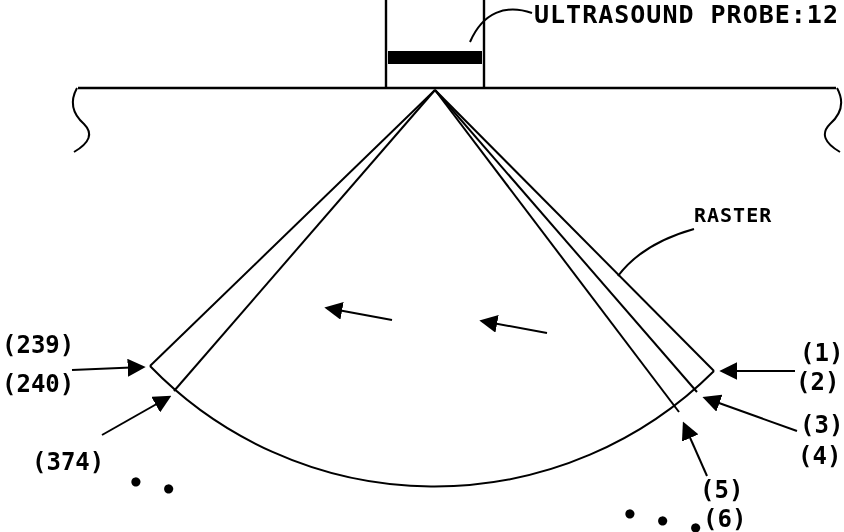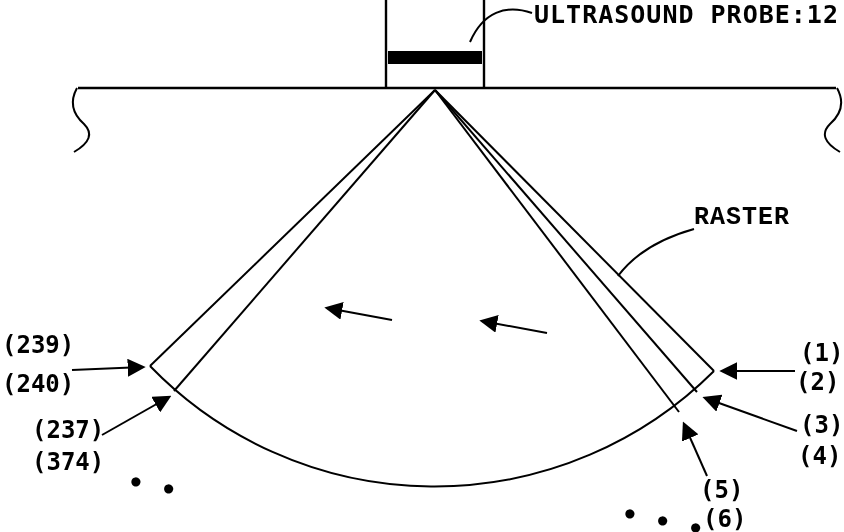--- a/index.html
+++ b/index.html
@@ -19,21 +19,21 @@
   }
   .lbl {
     position: absolute;
     font-weight: bold;
     font-size: 24px;
     line-height: 1.1;
     white-space: nowrap;
     color: #000000;
   }
   .probe-lbl { font-size: 25px; letter-spacing: 1px; }
-  .raster-lbl { font-size: 25px; letter-spacing: 1px; font-family: Liberation Mono, monospace; }
+  .raster-lbl { font-size: 20px; letter-spacing: 1px; }
   .dots {
     position: absolute;
     font-weight: bold;
     font-size: 26px;
     letter-spacing: 18px;
     transform: rotate(12deg);
     transform-origin: left center;
     color: #000000;
   }
   path, line, rect { vector-effect: non-scaling-stroke; }
@@ -89,21 +89,20 @@
       <line x1="707" y1="476" x2="684" y2="424" marker-end="url(#ah)"></line>
     </g>
   </svg>
 
   <div class="lbl probe-lbl" style="left:534px; top:1px;">ULTRASOUND PROBE:12</div>
 
   <div class="lbl raster-lbl" style="left:694px; top:204px;">RASTER</div>
 
   <div class="lbl" style="left:2px; top:332px;">(239)</div>
   <div class="lbl" style="left:2px; top:371px;">(240)</div>
-  <div class="lbl" style="left:32px; top:417px;">(237)</div>
   <div class="lbl" style="left:32px; top:449px;">(374)</div>
 
   <div class="dots" style="left:128px; top:466px;">••</div>
 
   <div class="lbl" style="left:800px; top:340px;">(1)</div>
   <div class="lbl" style="left:796px; top:369px;">(2)</div>
   <div class="lbl" style="left:800px; top:412px;">(3)</div>
   <div class="lbl" style="left:798px; top:443px;">(4)</div>
   <div class="lbl" style="left:700px; top:477px;">(5)</div>
   <div class="lbl" style="left:703px; top:506px;">(6)</div>

